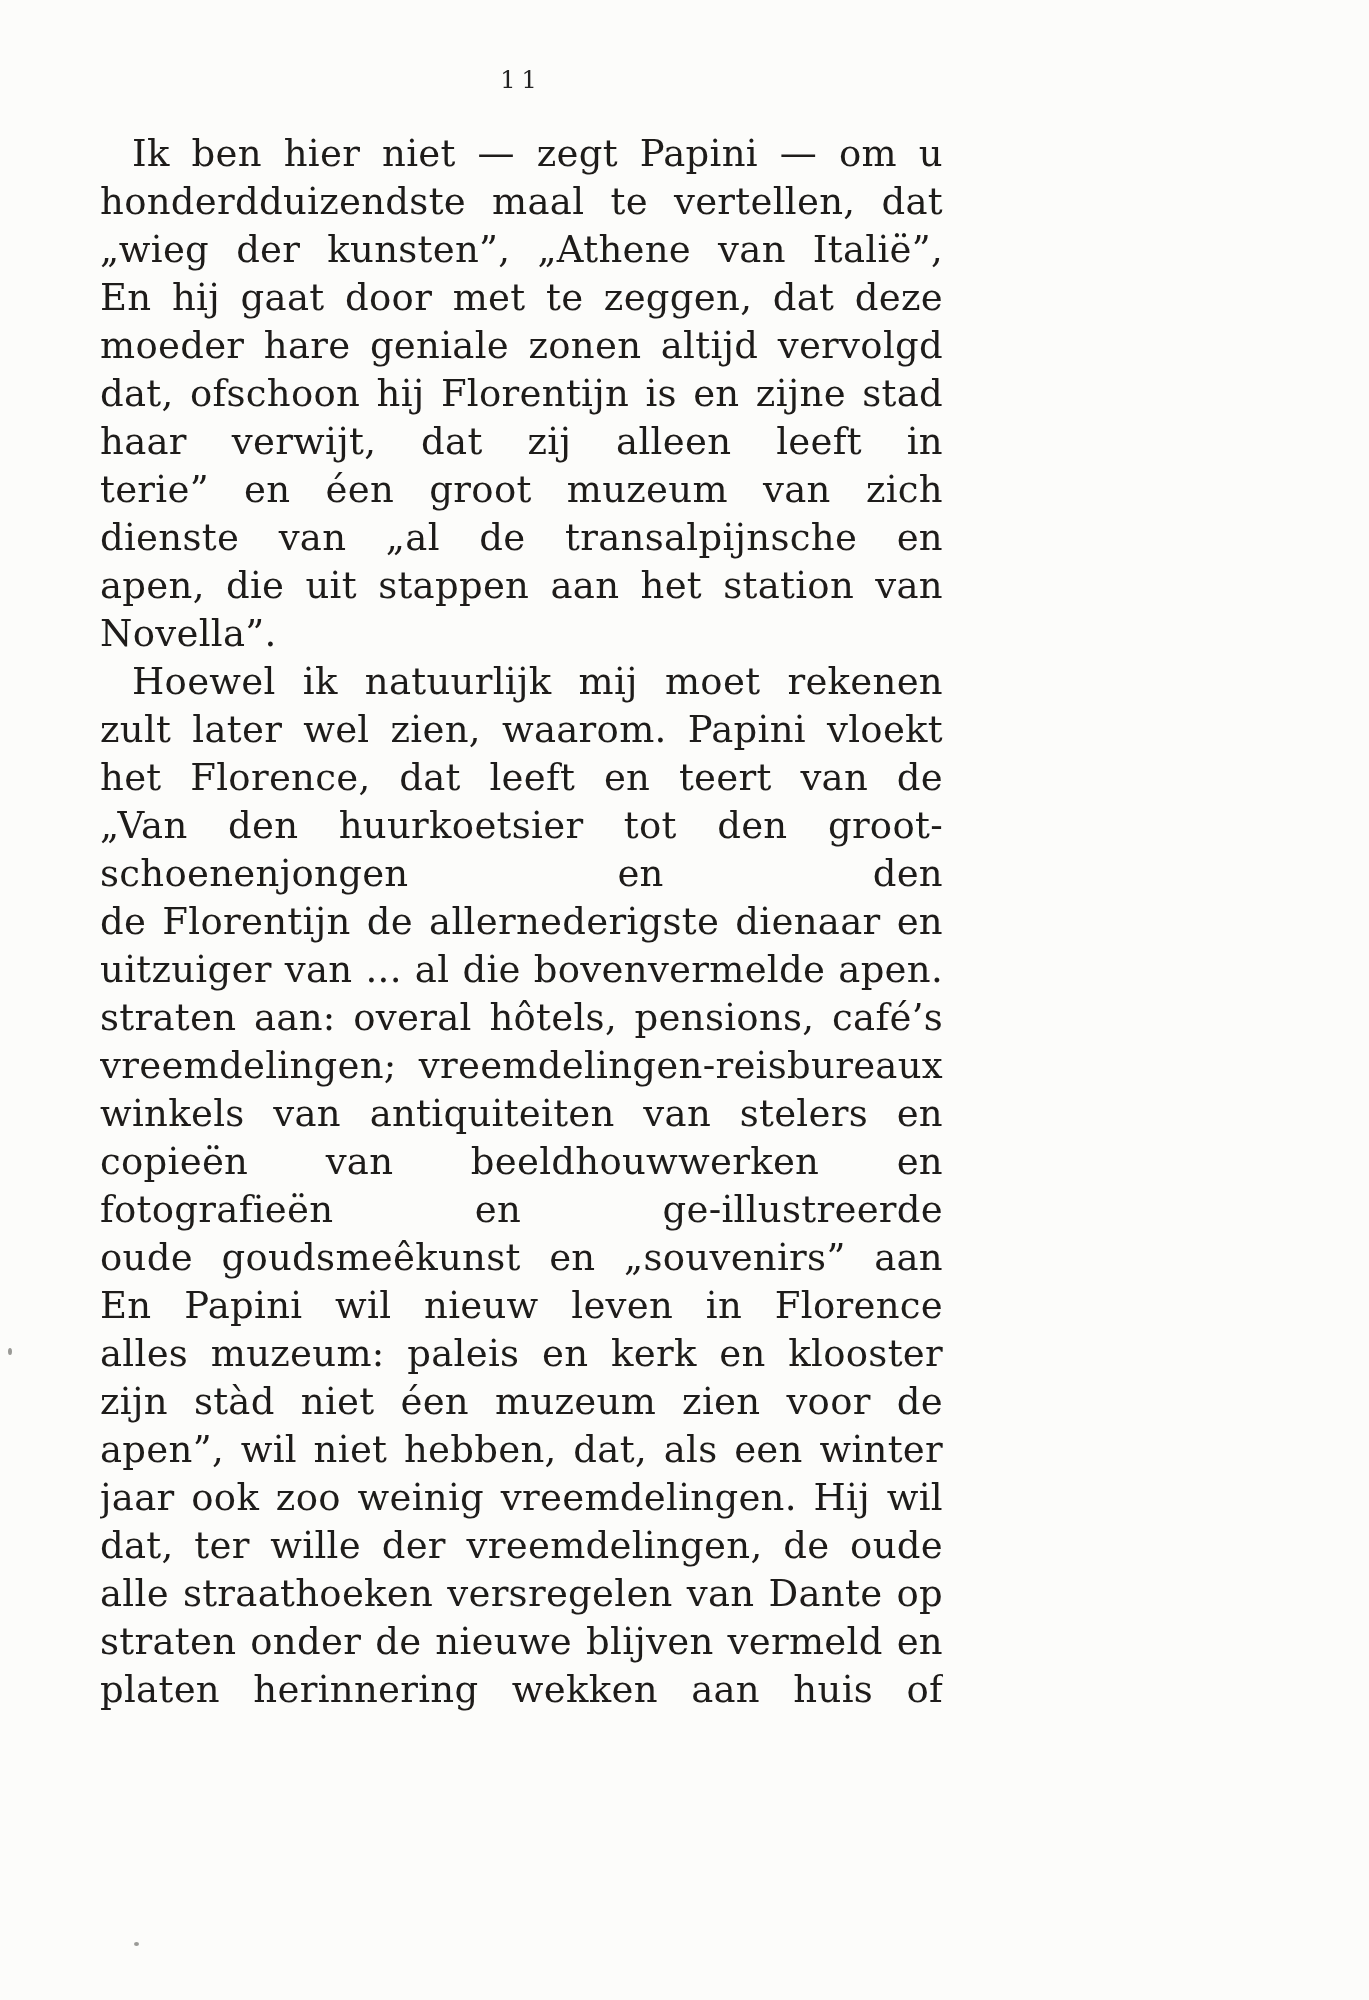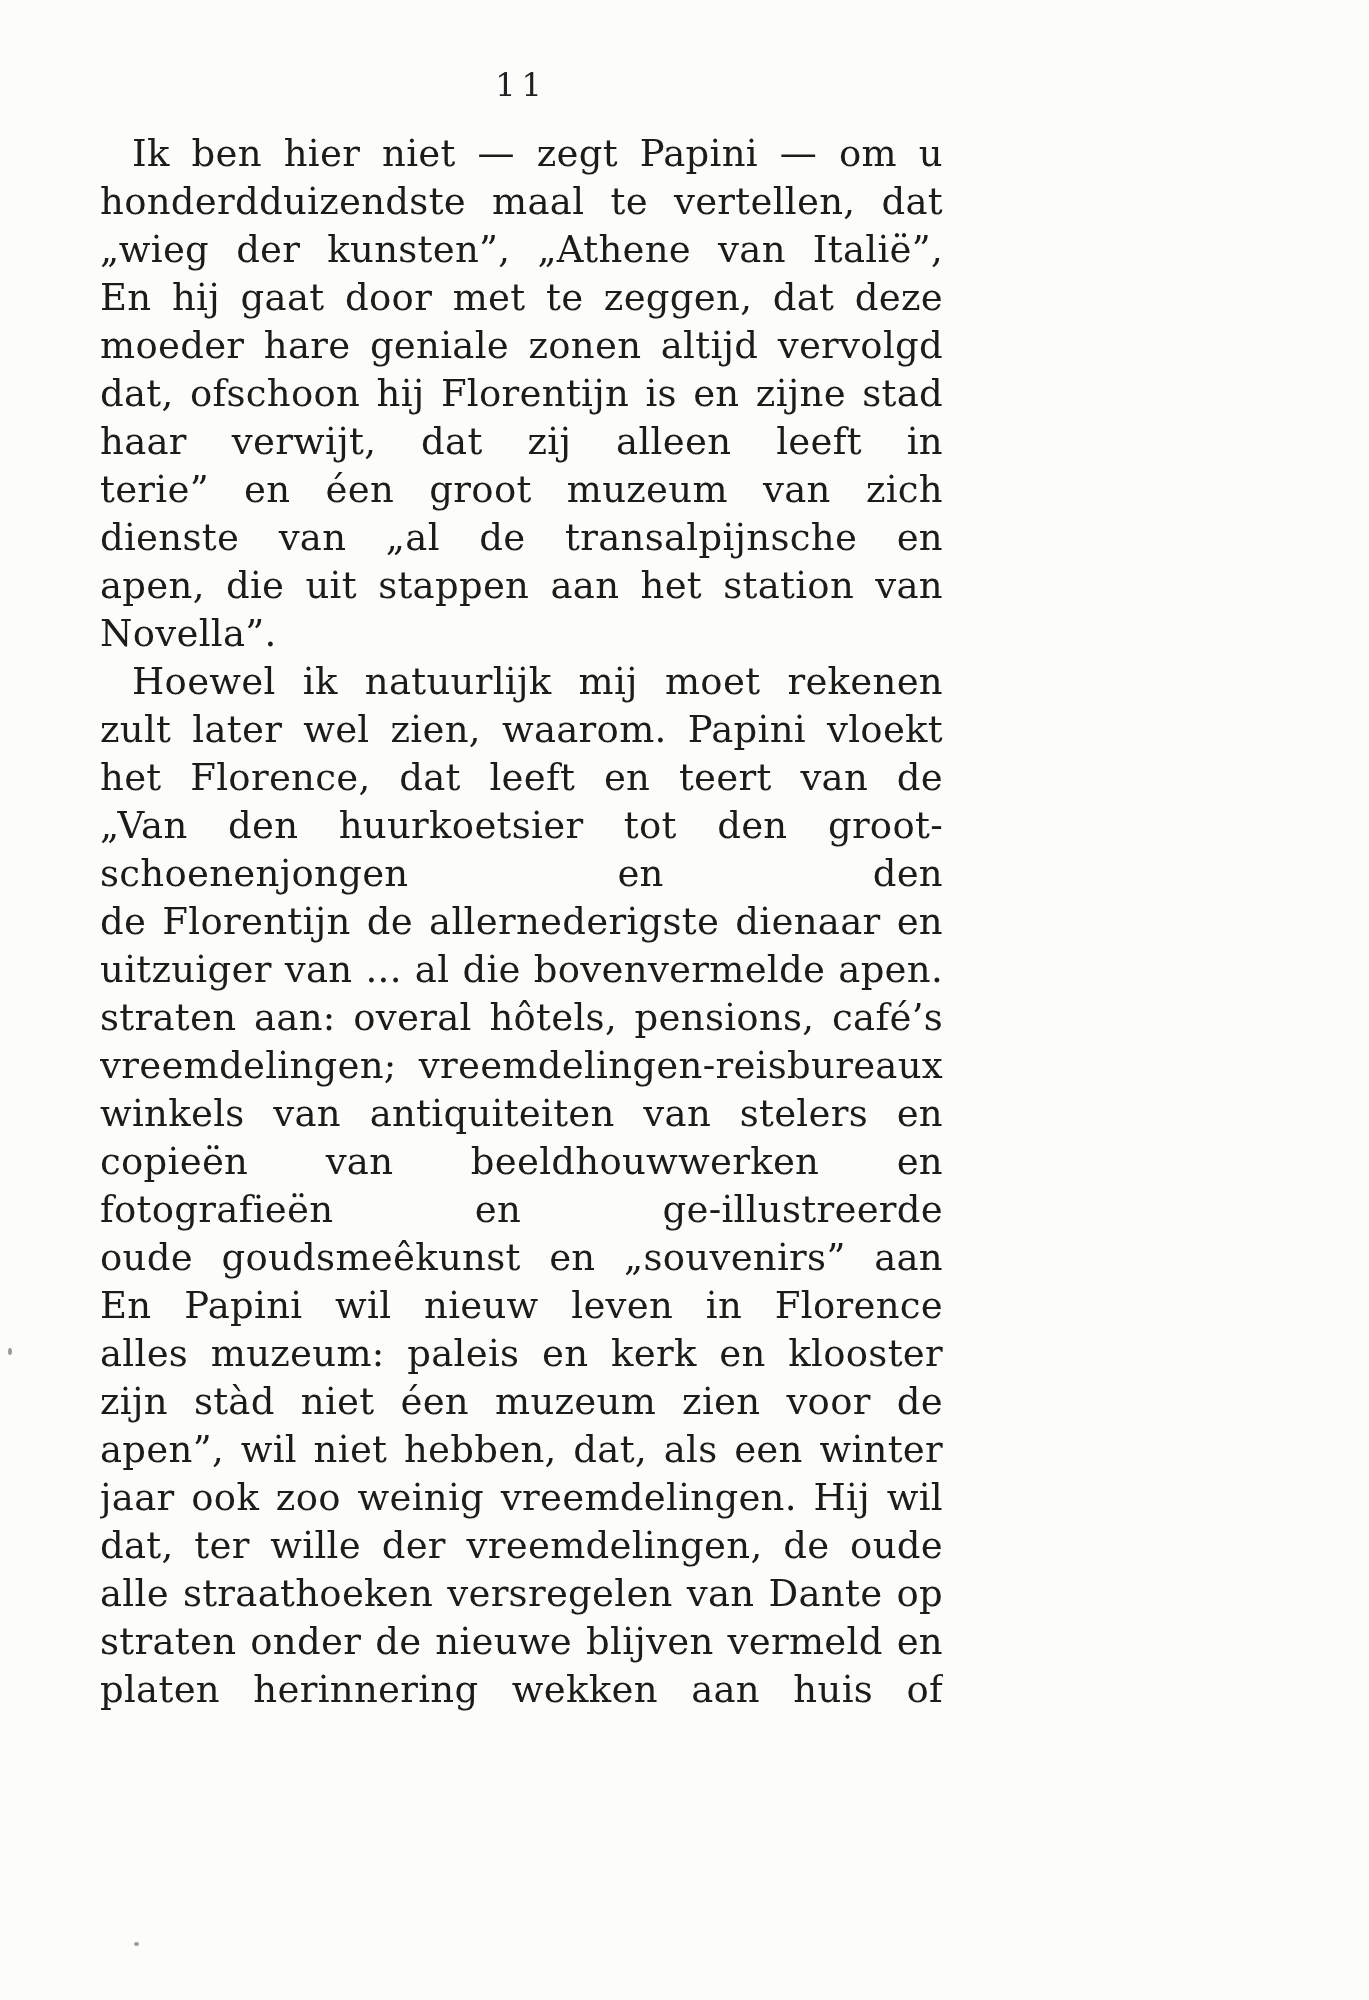--- a/index.html
+++ b/index.html
@@ -16,21 +16,21 @@
     overflow: hidden;
     font-family: "DejaVu Serif", "Liberation Serif", serif;
     color: #1e1c1a;
   }
   .page-number {
     position: absolute;
     top: 66px;
     left: 100px;
     width: 843px;
     text-align: center;
-    font-size: 32px;
+    font-size: 24px;
     letter-spacing: 6px;
     font-weight: 500;
     color: #222;
   }
   .text-block {
     position: absolute;
     top: 130px;
     left: 100px;
     width: 843px;
   }

